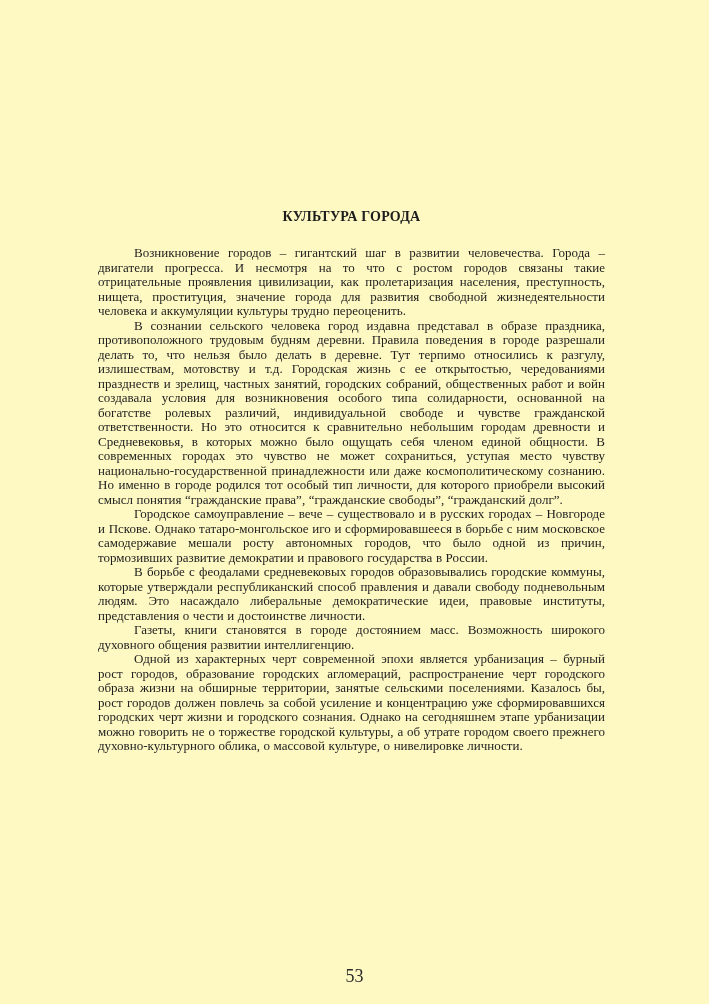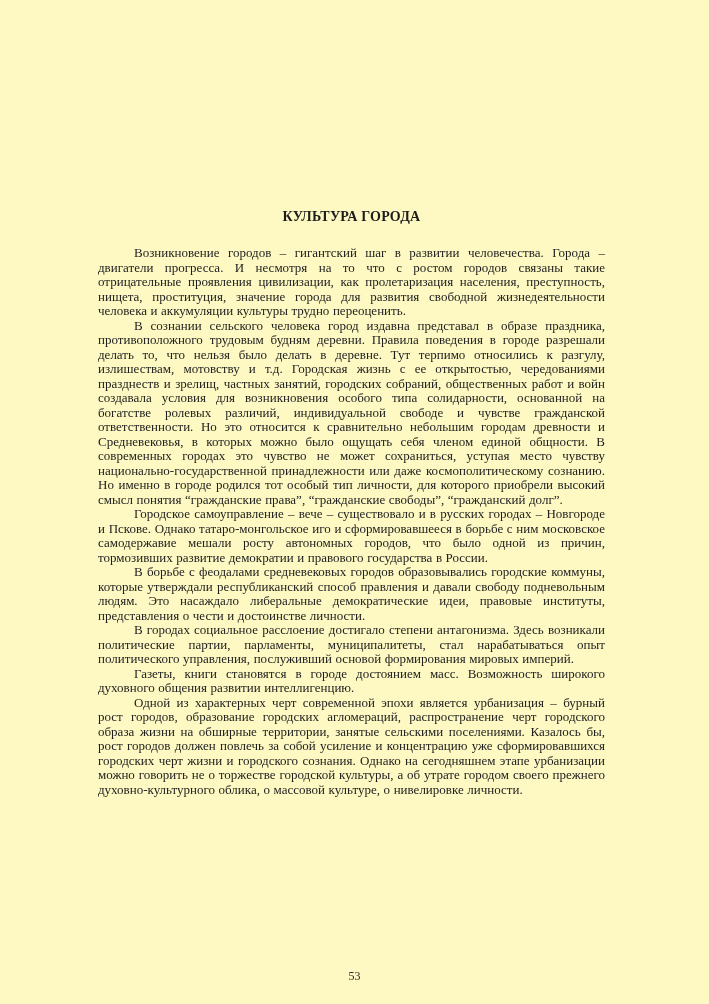--- a/index.html
+++ b/index.html
@@ -38,35 +38,34 @@
     text-indent: 36px;
     hyphens: none;
     word-spacing: 0.3px;
   }
   .page-number {
     position: absolute;
     top: 969px;
     left: 0;
     width: 709px;
     text-align: center;
-    font-size: 12px;
+    font-size: 18px;
     line-height: 15px;
     color: #2a2a2a;
   }
 </style>
 </head>
 <body>
 
 <div class="sheet">
   <div class="content">
     <h1 class="doc-title">КУЛЬТУРА ГОРОДА</h1>
     <div class="body-text">
         <p>Возникновение городов – гигантский шаг в развитии человечества. Города – двигатели прогресса. И несмотря на то что с ростом городов связаны такие отрицательные проявления цивилизации, как пролетаризация населения, преступность, нищета, проституция, значение города для развития свободной жизнедеятельности человека и аккумуляции культуры трудно переоценить.</p>
         <p>В сознании сельского человека город издавна представал в образе праздника, противоположного трудовым будням деревни. Правила поведения в городе разрешали делать то, что нельзя было делать в деревне. Тут терпимо относились к разгулу, излишествам, мотовству и т.д. Городская жизнь с ее открытостью, чередованиями празднеств и зрелищ, частных занятий, городских собраний, общественных работ и войн создавала условия для возникновения особого типа солидарности, основанной на богатстве ролевых различий, индивидуальной свободе и чувстве гражданской ответственности. Но это относится к сравнительно небольшим городам древности и Средневековья, в которых можно было ощущать себя членом единой общности. В современных городах это чувство не может сохраниться, уступая место чувству национально-государственной принадлежности или даже космополитическому сознанию. Но именно в городе родился тот особый тип личности, для которого приобрели высокий смысл понятия “гражданские права”, “гражданские свободы”, “гражданский долг”.</p>
         <p>Городское самоуправление – вече – существовало и в русских городах – Новгороде и Пскове. Однако татаро-монгольское иго и сформировавшееся в борьбе с ним московское самодержавие мешали росту автономных городов, что было одной из причин, тормозивших развитие демократии и правового государства в России.</p>
         <p>В борьбе с феодалами средневековых городов образовывались городские коммуны, которые утверждали республиканский способ правления и давали свободу подневольным людям. Это насаждало либеральные демократические идеи, правовые институты, представления о чести и достоинстве личности.</p>
-        <p>В городах социальное расслоение достигало степени антагонизма. Здесь возникали политические партии, парламенты, муниципалитеты, стал нарабатываться опыт политического управления, послуживший основой формирования мировых империй.</p>
         <p>Газеты, книги становятся в городе достоянием масс. Возможность широкого духовного общения развитии интеллигенцию.</p>
         <p>Одной из характерных черт современной эпохи является урбанизация – бурный рост городов, образование городских агломераций, распространение черт городского образа жизни на обширные территории, занятые сельскими поселениями. Казалось бы, рост городов должен повлечь за собой усиление и концентрацию уже сформировавшихся городских черт жизни и городского сознания. Однако на сегодняшнем этапе урбанизации можно говорить не о торжестве городской культуры, а об утрате городом своего прежнего духовно-культурного облика, о массовой культуре, о нивелировке личности.</p>
       </div>
   </div>
   <div class="page-number">53</div>
 </div>
 
 </body></html>

